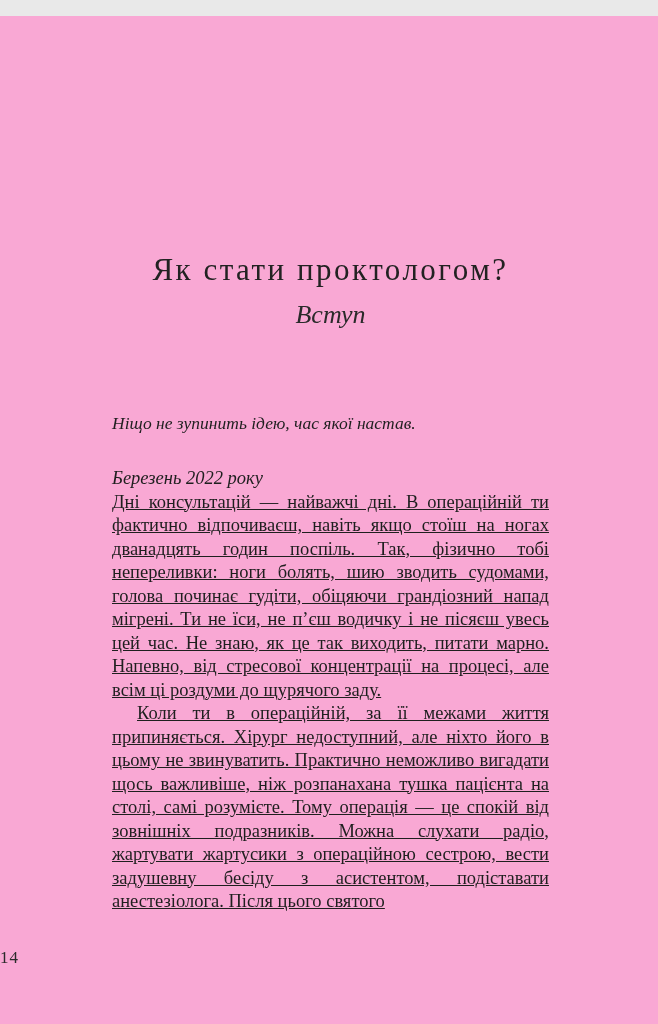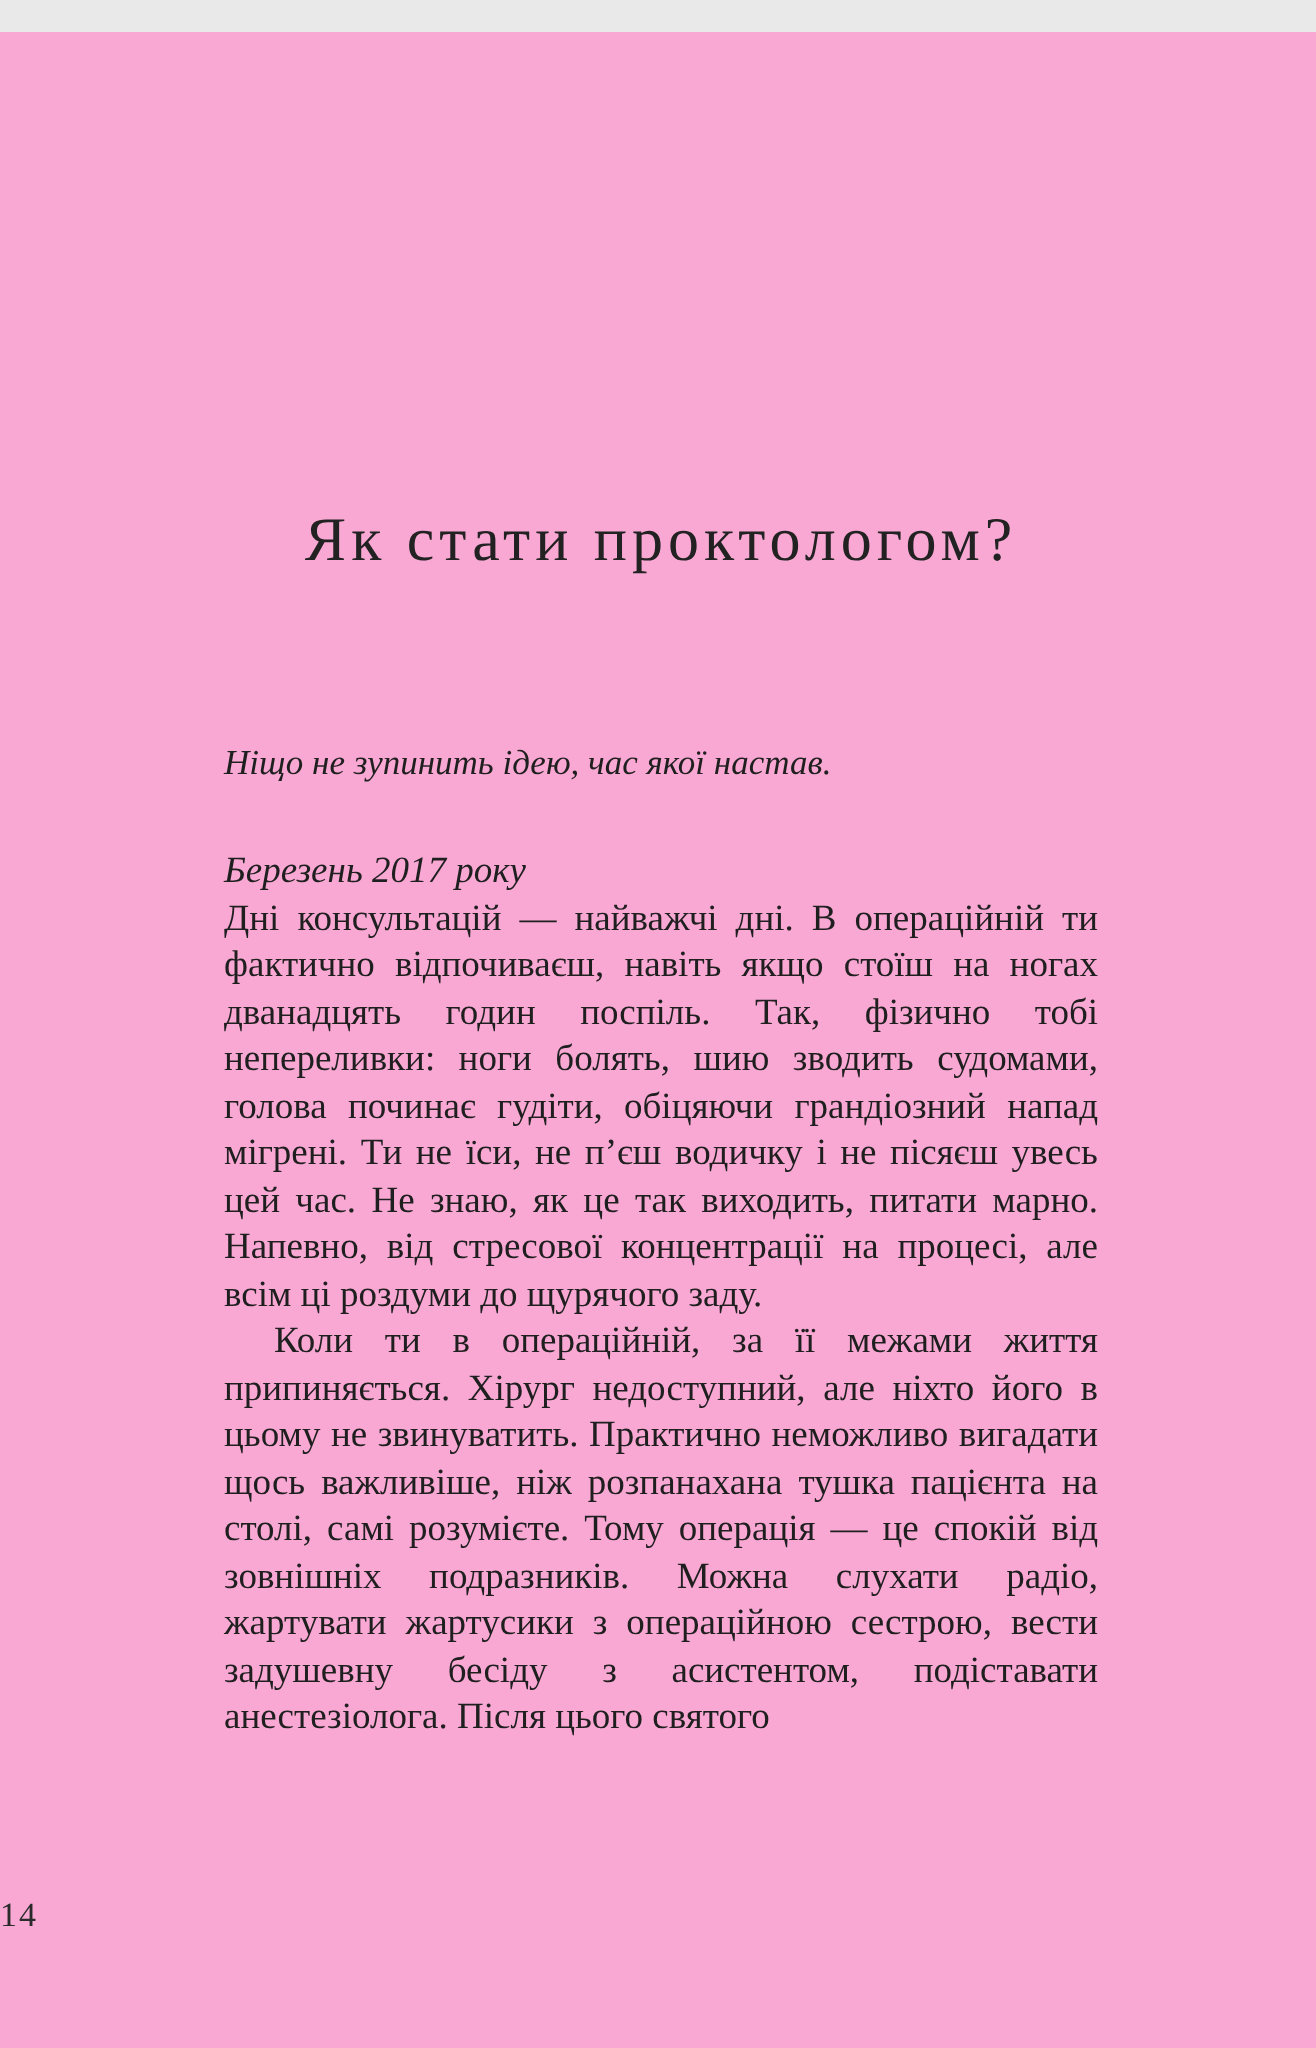--- a/index.html
+++ b/index.html
@@ -57,20 +57,21 @@
     margin-top: 30px;
     font-style: italic;
     font-size: 18.5px;
     line-height: 23.5px;
   }
   .para {
     margin: 0;
     font-size: 18.5px;
     line-height: 23.5px;
     text-align: justify;
+    text-decoration: underline;
   }
   .para.indent {
     text-indent: 25px;
   }
   .page-number {
     position: absolute;
     bottom: 72px;
     left: 0;
     right: 0;
     text-align: left;
@@ -78,25 +79,26 @@
     letter-spacing: 1px;
     color: #2a2a2a;
   }
 </style>
 </head>
 <body>
 
 <div class="page">
   <div class="content">
     <h1 class="title">Як стати проктологом?</h1>
+    <h2 class="subtitle">Вступ</h2>
 
     <div class="epigraph">
       <div class="epigraph-quote">Ніщо не зупинить ідею, час якої настав.</div>
     </div>
 
-    <div class="section-heading">Березень 2017 року</div>
+    <div class="section-heading">Березень 2022 року</div>
 
     <p class="para">Дні консультацій — найважчі дні. В операційній ти фактично відпочиваєш, навіть якщо стоїш на ногах дванадцять годин поспіль. Так, фізично тобі непереливки: ноги болять, шию зводить судомами, голова починає гудіти, обіцяючи грандіозний напад мігрені. Ти не їси, не п’єш водичку і не пісяєш увесь цей час. Не знаю, як це так виходить, питати марно. Напевно, від стресової концентрації на процесі, але всім ці роздуми до щурячого заду.</p>
     <p class="para indent">Коли ти в операційній, за її межами життя припиняється. Хірург недоступний, але ніхто його в цьому не звинуватить. Практично неможливо вигадати щось важливіше, ніж розпанахана тушка пацієнта на столі, самі розумієте. Тому операція — це спокій від зовнішніх подразників. Можна слухати радіо, жартувати жартусики з операційною сестрою, вести задушевну бесіду з асистентом, подіставати анестезіолога. Після цього святого</p>
   </div>
 
   <div class="page-number">14</div>
 </div>
 
 </body></html>

